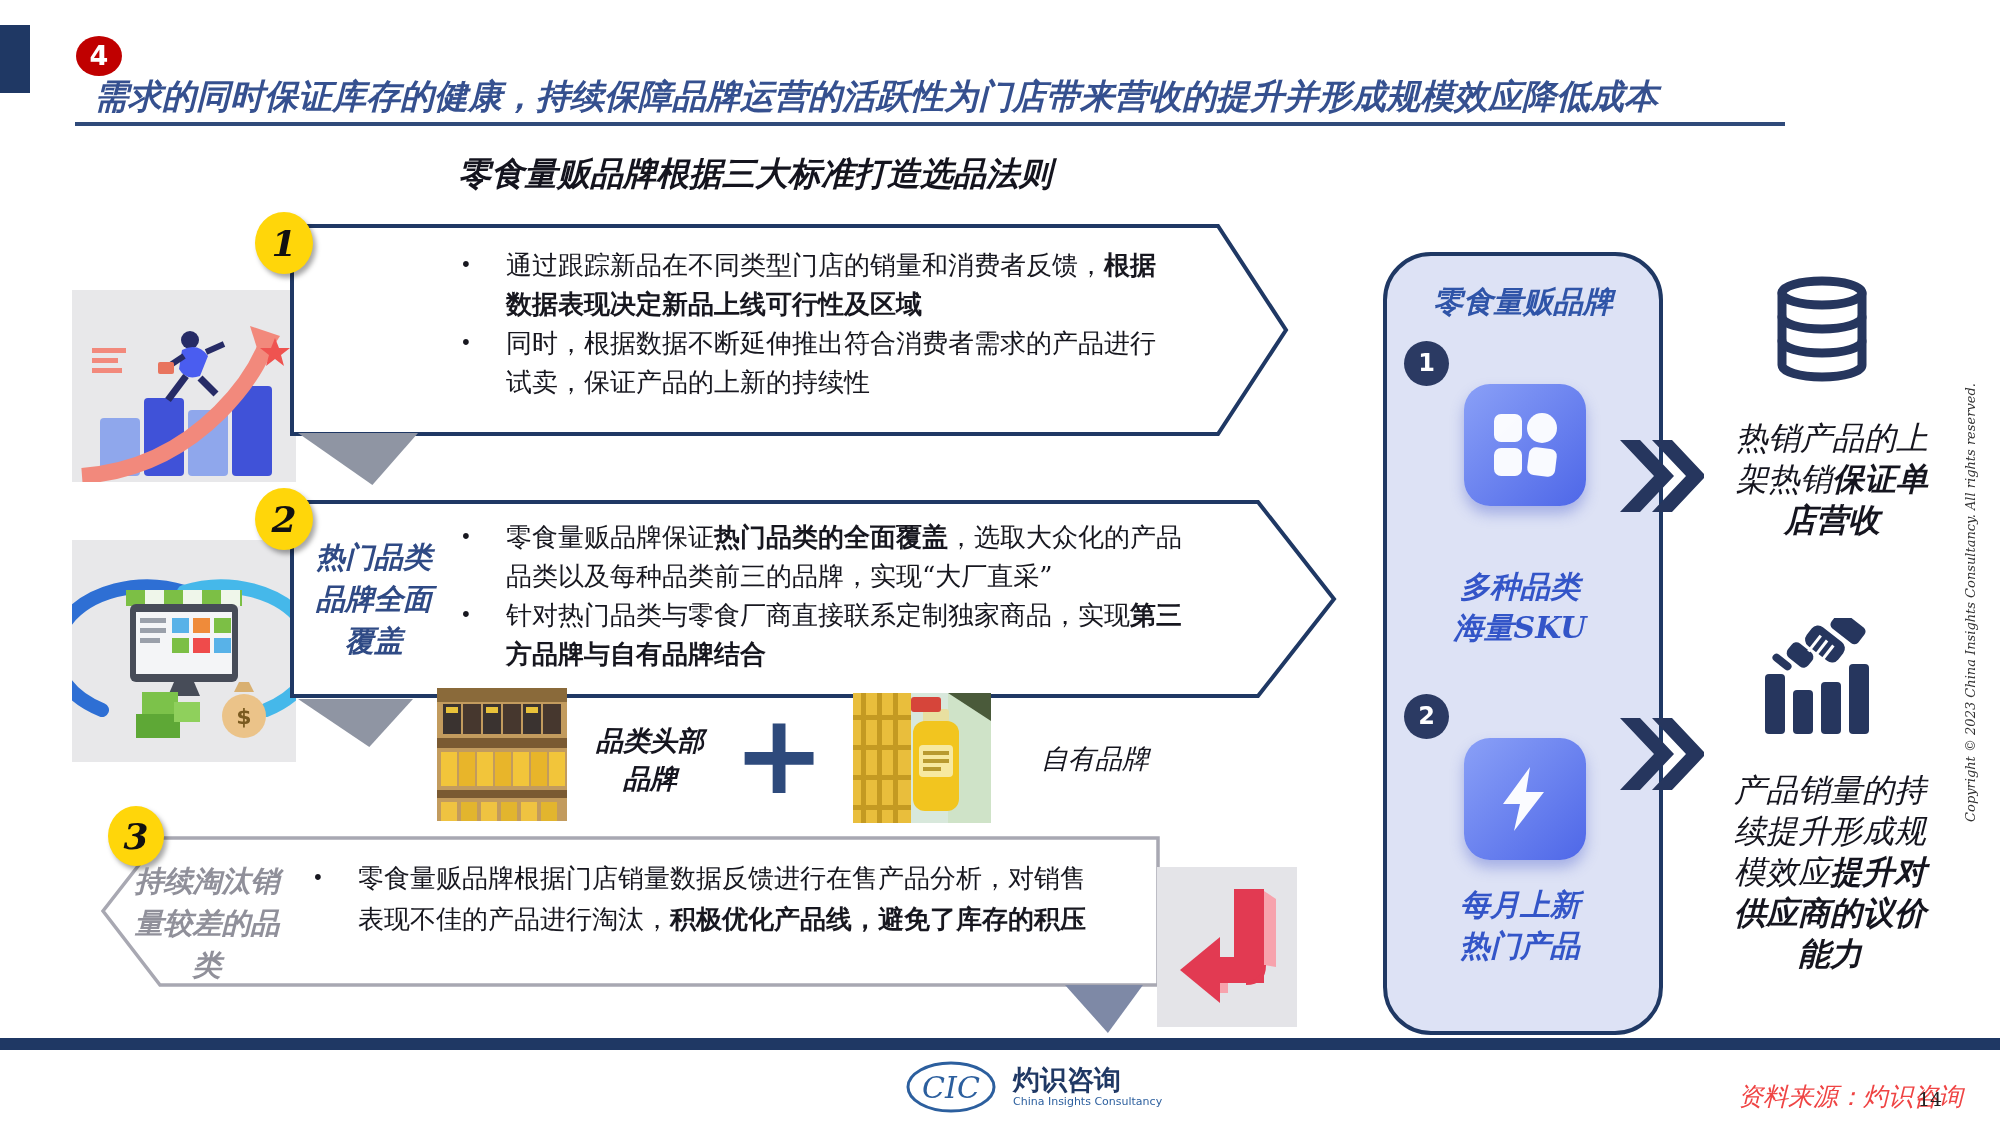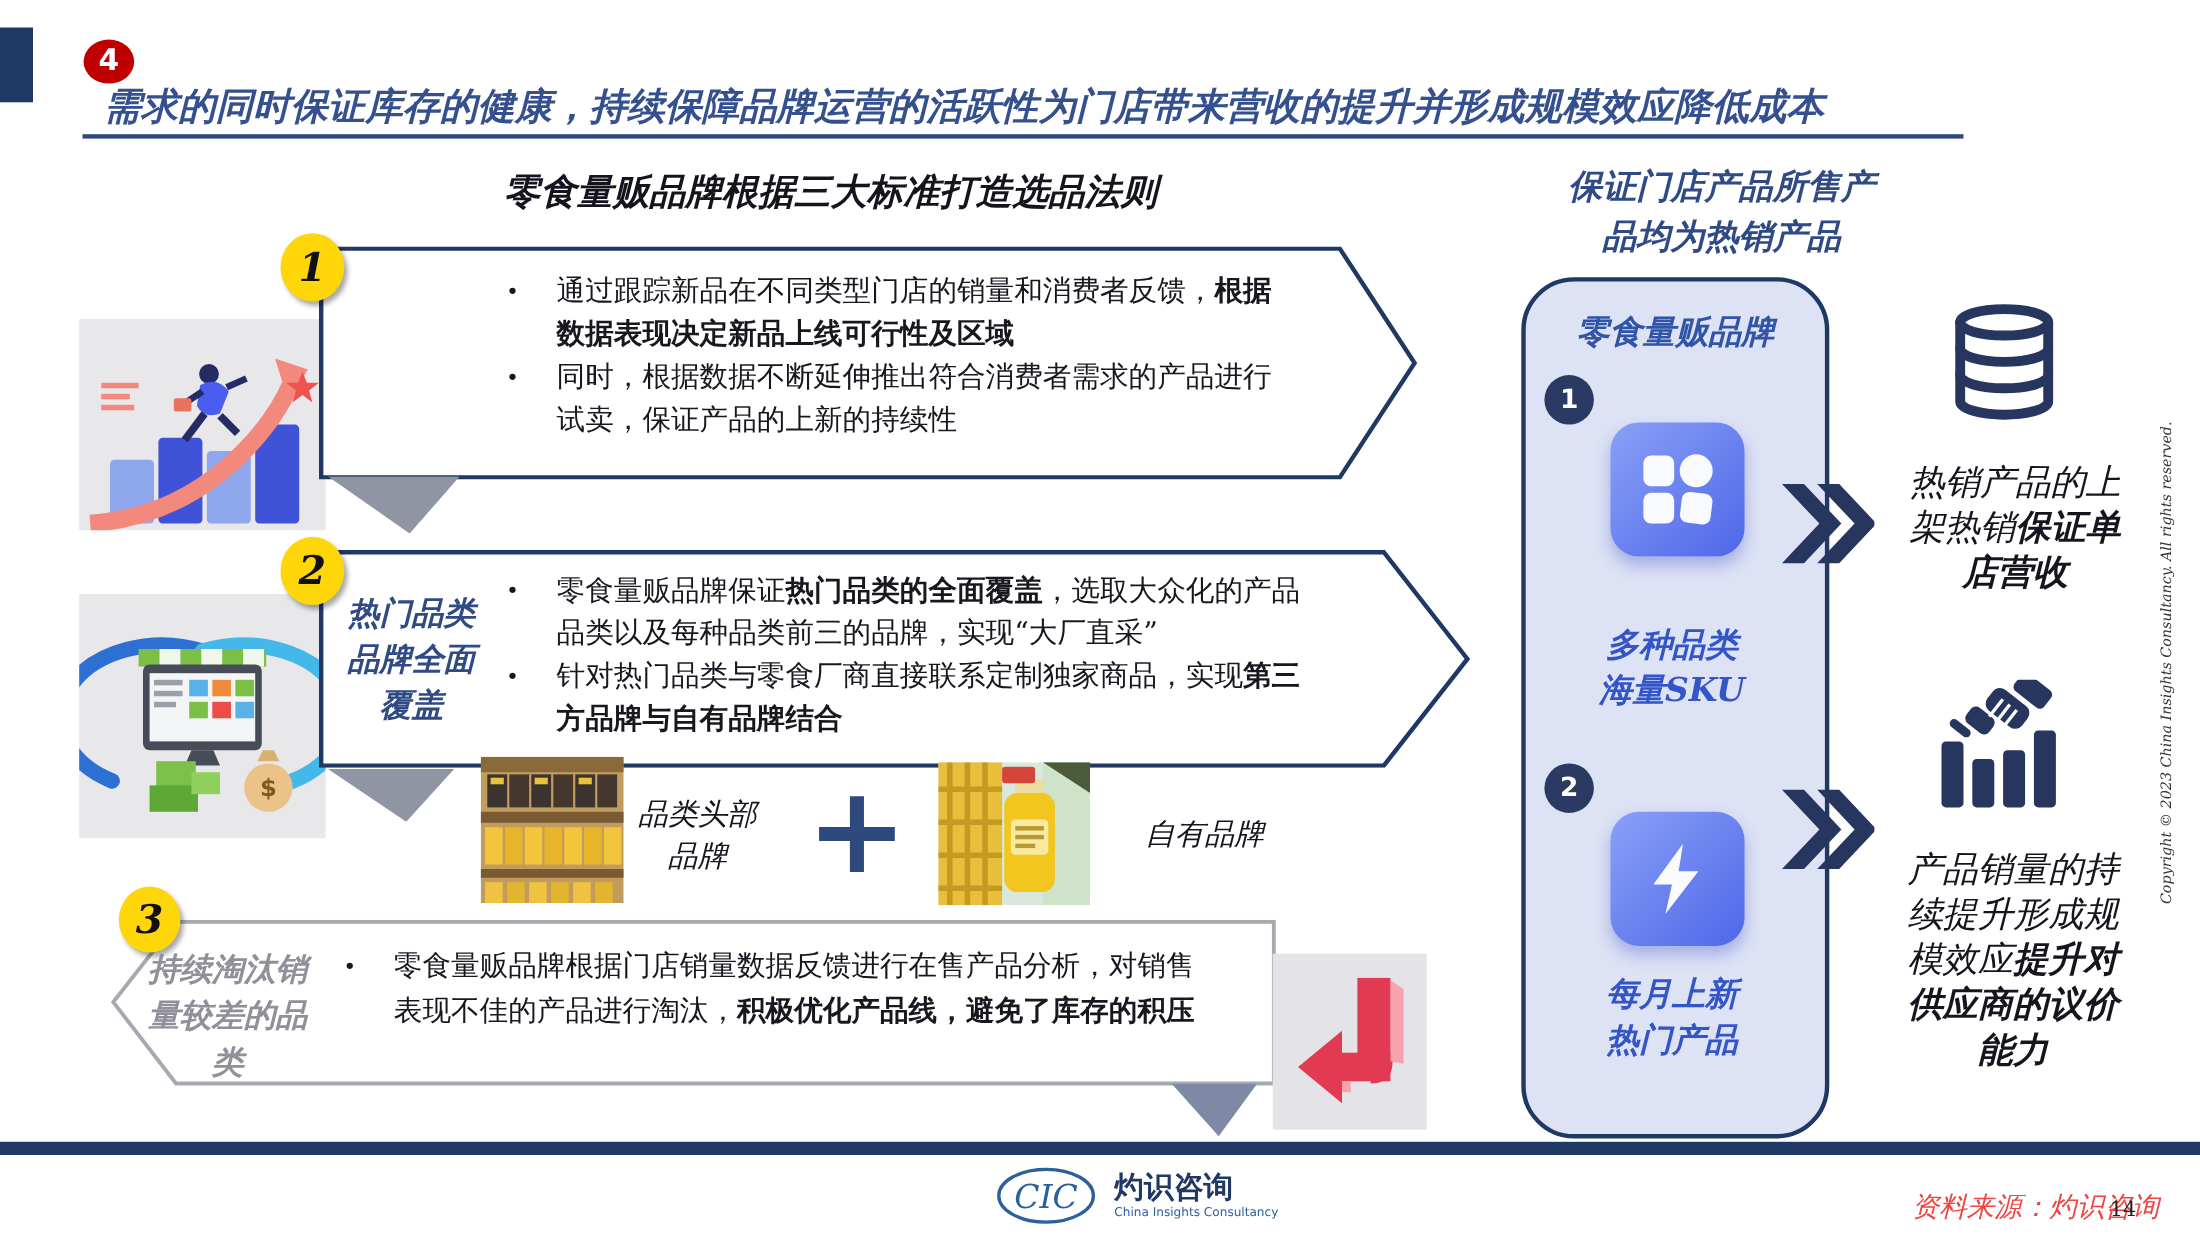--- a/index.html
+++ b/index.html
@@ -55,22 +55,20 @@
 <body>
 
 <div id="page">
 
   <div class="abs corner"></div>
   <div class="abs badge4">4</div>
   <div class="abs titleln" style="left:94px;top:74px;">需求的同时保证库存的健康，持续保障品牌运营的活跃性为门店带来营收的提升并形成规模效应降低成本</div>
   <div class="abs underline"></div>
 
   <div class="abs lheader">零食量贩品牌根据三大标准打造选品法则</div>
-  <div class="abs rheader">保证门店产品所售产
-品均为热销产品</div>
 
   <div class="abs illo" style="left:72px;top:290px;width:224px;height:192px;">
     <svg width="224" height="192" viewBox="0 0 224 192">
       <rect x="28" y="128" width="40" height="58" rx="4" fill="#8FA7EC"></rect>
       <rect x="72" y="108" width="40" height="78" rx="4" fill="#4052D8"></rect>
       <rect x="116" y="120" width="40" height="66" rx="4" fill="#8FA7EC"></rect>
       <rect x="160" y="96" width="40" height="90" rx="4" fill="#4052D8"></rect>
       <path d="M10,186 Q90,180 148,122 Q178,92 192,60" stroke="#F2897C" stroke-width="16" fill="none"></path>
       <polygon points="178,36 208,46 190,74" fill="#F2897C"></polygon>
       <polygon points="203,48 207,58 218,58 209,65 212,76 203,69 194,76 197,65 188,58 199,58" fill="#EF5350"></polygon>
@@ -171,21 +169,21 @@
         <rect x="112" y="64" width="16" height="34" fill="#F2C53A"></rect>
       <rect y="102" width="130" height="8" fill="#7a5a32"></rect>
       <rect x="4" y="114" width="16" height="19" fill="#EFC341"></rect>
         <rect x="24" y="114" width="16" height="19" fill="#E2B52E"></rect>
         <rect x="44" y="114" width="16" height="19" fill="#EFC341"></rect>
         <rect x="64" y="114" width="16" height="19" fill="#E2B52E"></rect>
         <rect x="84" y="114" width="16" height="19" fill="#EFC341"></rect>
         <rect x="104" y="114" width="16" height="19" fill="#E2B52E"></rect>
     </svg>
   </div>
-  <div class="abs caption" style="left:554px;top:722px;width:160px;">品类头部
+  <div class="abs caption" style="left:570px;top:722px;width:160px;font-weight:bold;">品类头部
 品牌</div>
   <div class="abs plus" style="left:733px;top:708px;">+</div>
   <div class="abs" style="left:853px;top:693px;">
     <svg width="138" height="130" viewBox="0 0 138 130">
       <rect width="138" height="130" fill="#D8E8DC"></rect>
       <rect x="95" width="43" height="130" fill="#cfe3c8"></rect>
       <polygon points="95,0 138,0 138,28" fill="#4a5a3a"></polygon>
       <rect width="58" height="130" fill="#E9BE3C"></rect>
       <rect x="8" width="5" height="130" fill="#C49A22"></rect>
         <rect x="24" width="5" height="130" fill="#C49A22"></rect>

